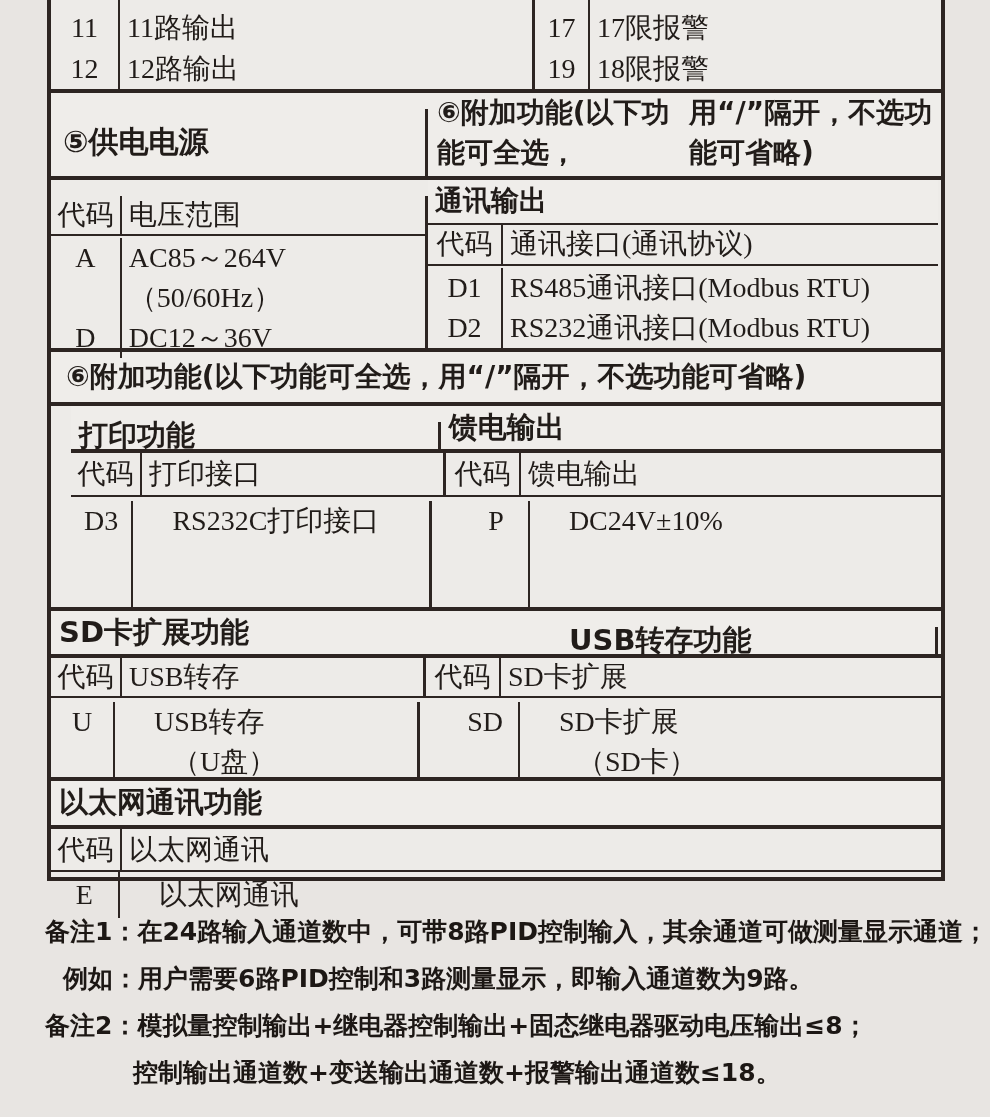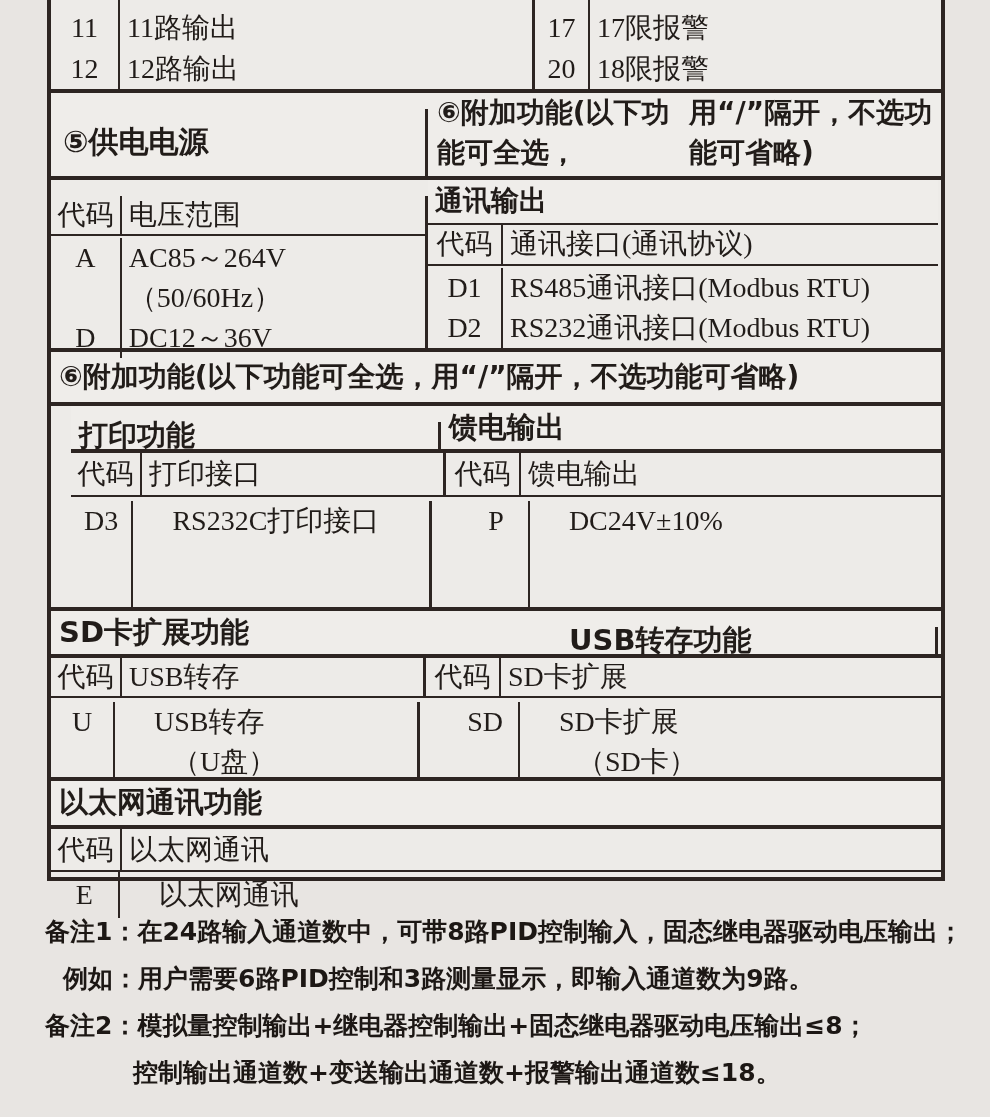--- a/index.html
+++ b/index.html
@@ -54,21 +54,21 @@
   .rowh{height:48px;display:flex;border-bottom:2px solid var(--bd);}
   .rowh .cellh{display:flex;align-items:center;}
   .wCc{width:71px;} .wCd{width:304px;}
   .wRc{width:75px;}
   .areaC{display:flex;flex:1;}
   .areaC .line{height:40px;line-height:40px;font-size:28px;}
   .padT{padding-top:2px;}
 
   
   .secD{height:54px;background:var(--hdrbg);}
-  .secD .cellD{display:flex;align-items:center;padding-left:8px;font-size:28px;white-space:nowrap;}
+  .secD .cellD{display:flex;align-items:center;padding-left:15px;font-size:28px;white-space:nowrap;}
 
   
   .secE{height:205px;padding-left:20px;} .secF{height:170px;}
   .hdrow{height:47px;display:flex;border-bottom:4px solid var(--bd);background:var(--hdrbg);}
   .hdrow .cellh{display:flex;align-items:center;padding-left:8px;font-size:29px;}
   .coderow{height:44px;display:flex;border-bottom:2px solid var(--bd);}
   .coderow .cellh{display:flex;align-items:center;font-size:28px;}
   .datarow{display:flex;flex:1;gap:32px;}
   .datarow .line{height:40px;line-height:40px;font-size:28px;}
   .padT4{padding-top:4px;}
@@ -97,21 +97,21 @@
     <div class="col vr2 wA1 serif">
       <div class="line code">11</div>
       <div class="line code">12</div>
     </div>
     <div class="col vr3 wA2 serif">
       <div class="line lbl">11路输出</div>
       <div class="line lbl">12路输出</div>
     </div>
     <div class="col vr2 wA3 serif">
       <div class="line code">17</div>
-      <div class="line code">20</div>
+      <div class="line code">19</div>
     </div>
     <div class="col wA4 serif">
       <div class="line lbl">17限报警</div>
       <div class="line lbl">18限报警</div>
     </div>
   </div>
 
   <div class="sec secB">
     <div class="cell5 vr3 wL bold">⑤供电电源</div>
     <div class="cell6 wR bold">
@@ -234,17 +234,17 @@
       </div>
       <div class="col wGd serif" style="justify-content:center">
         <div class="line lbl">以太网通讯</div>
       </div>
     </div>
   </div>
 
 </div>
 
 <div class="notes">
-  <div class="nline">备注1：在24路输入通道数中，可带8路PID控制输入，固态继电器驱动电压输出；</div>
+  <div class="nline">备注1：在24路输入通道数中，可带8路PID控制输入，其余通道可做测量显示通道；</div>
   <div class="nline n2">例如：用户需要6路PID控制和3路测量显示，即输入通道数为9路。</div>
   <div class="nline">备注2：模拟量控制输出+继电器控制输出+固态继电器驱动电压输出≤8；</div>
   <div class="nline n4">控制输出通道数+变送输出通道数+报警输出通道数≤18。</div>
 </div>
 
 </body></html>

